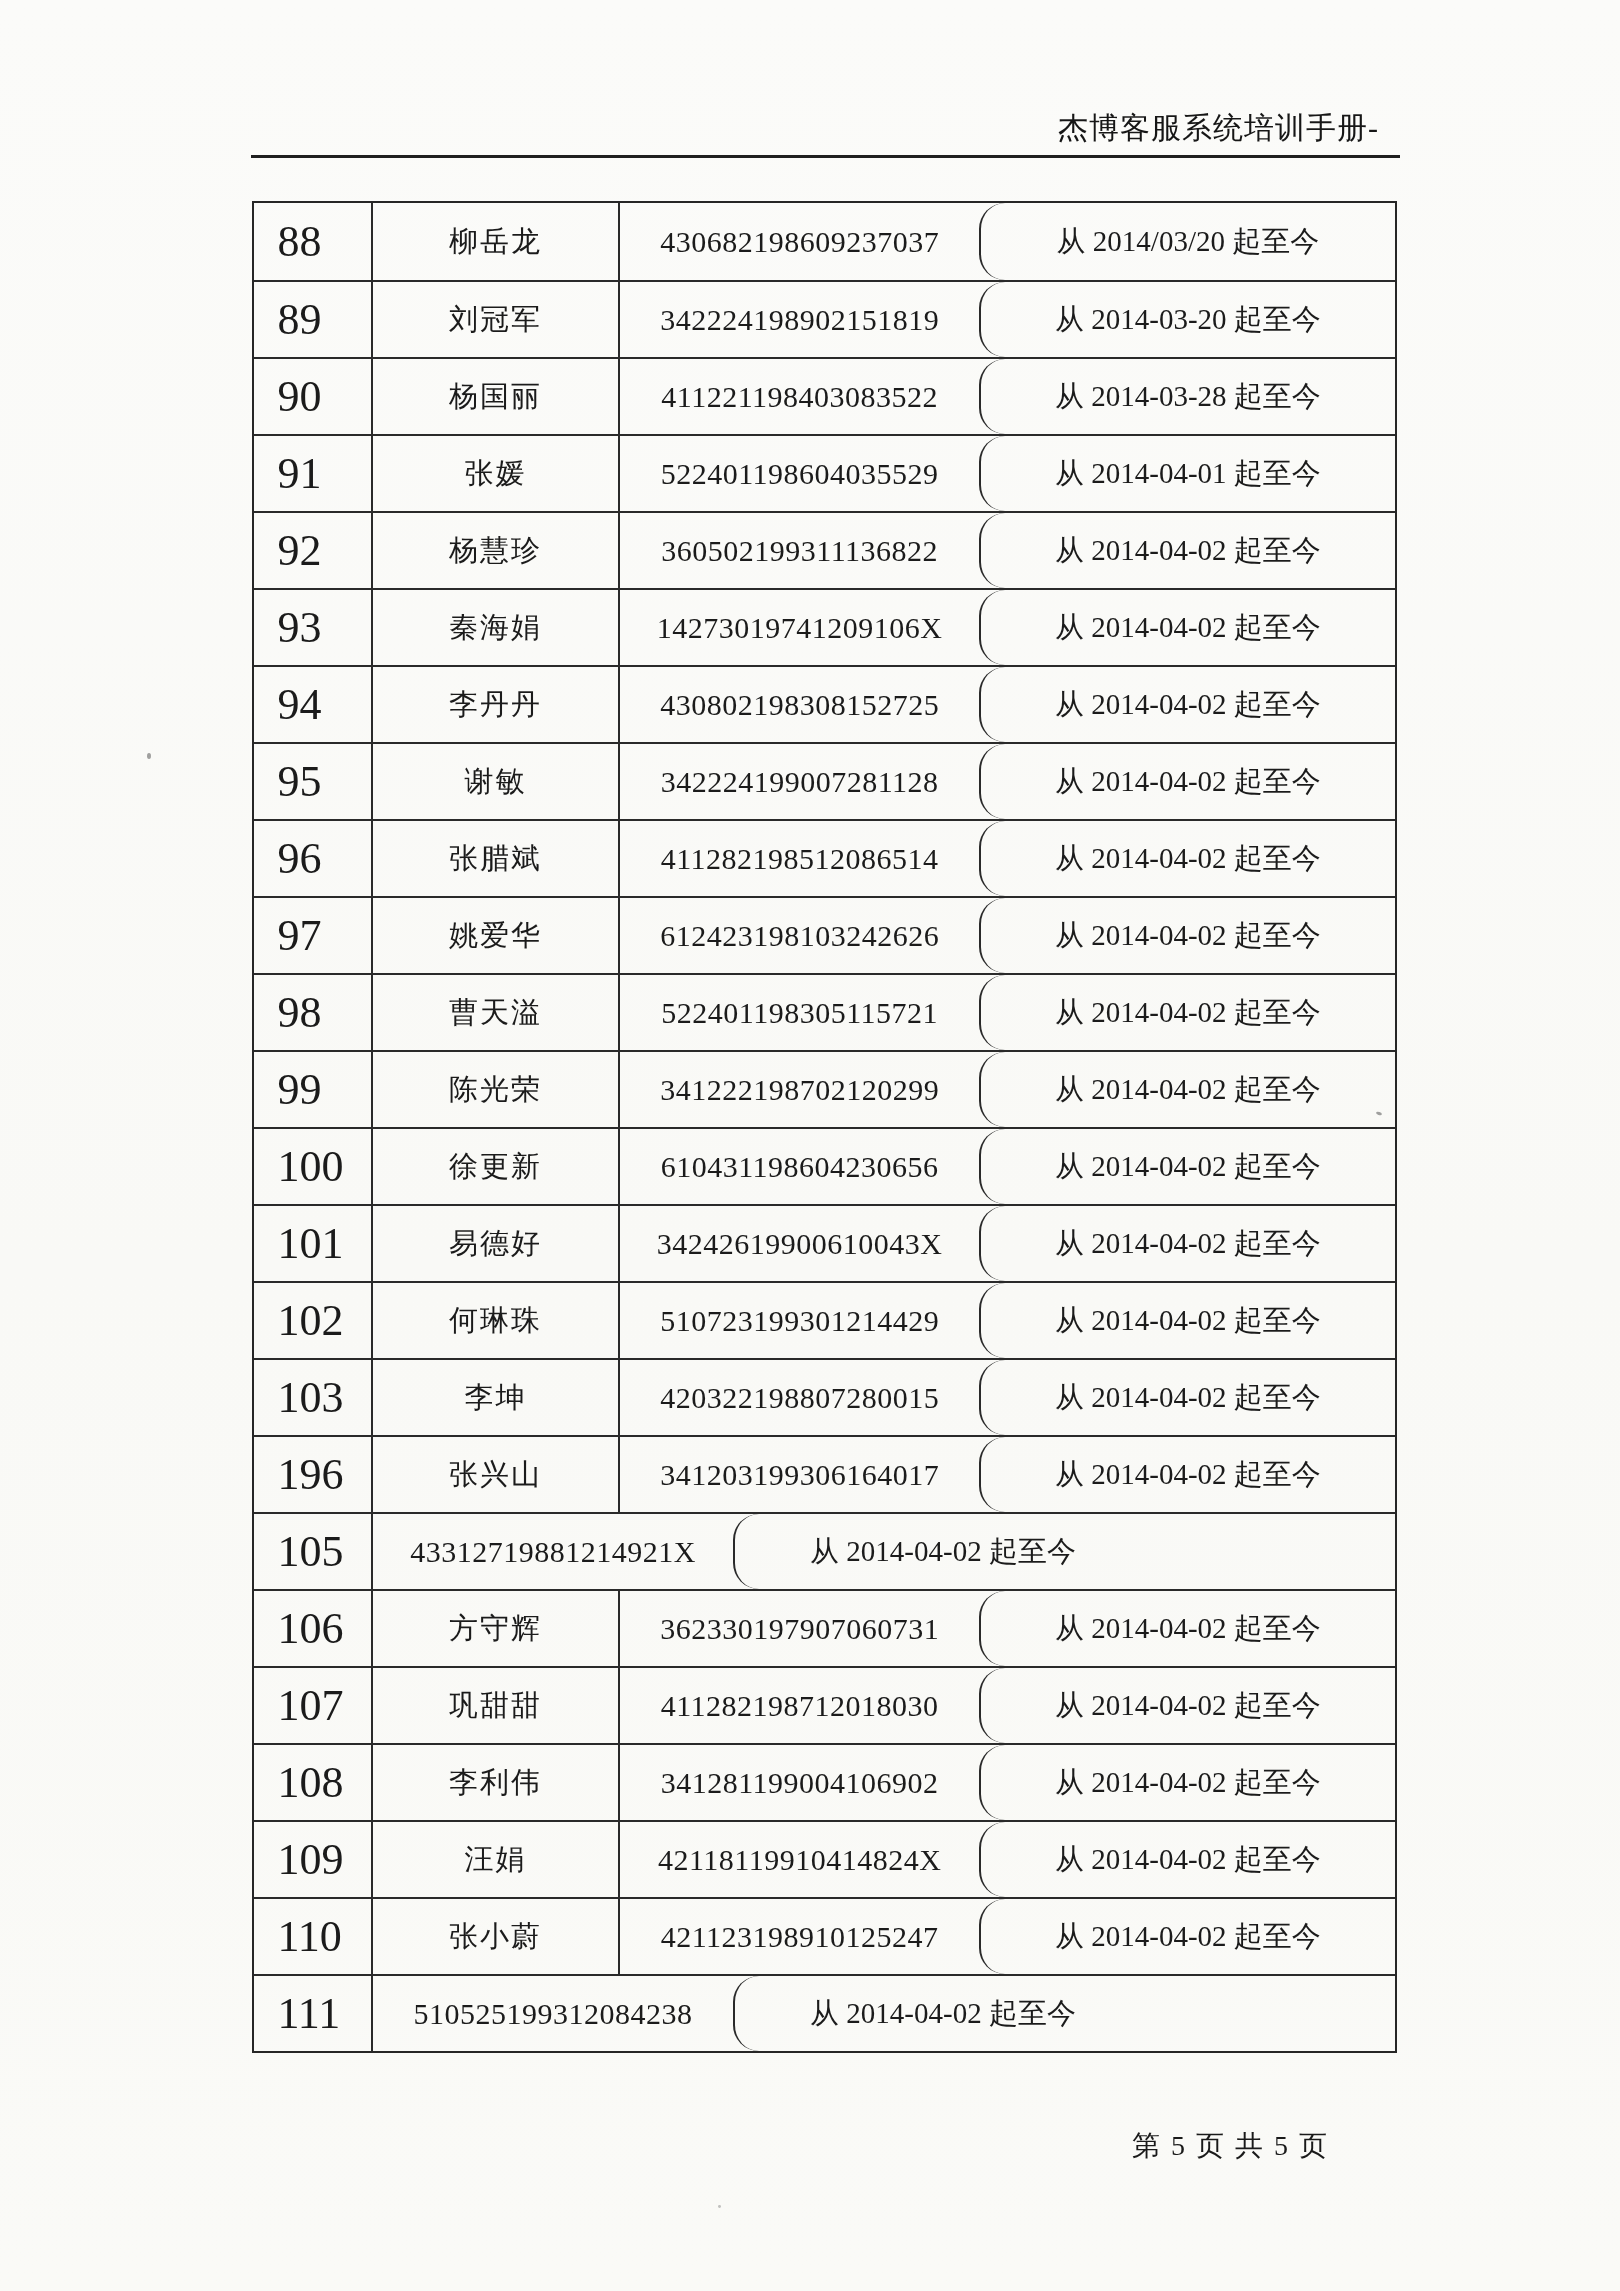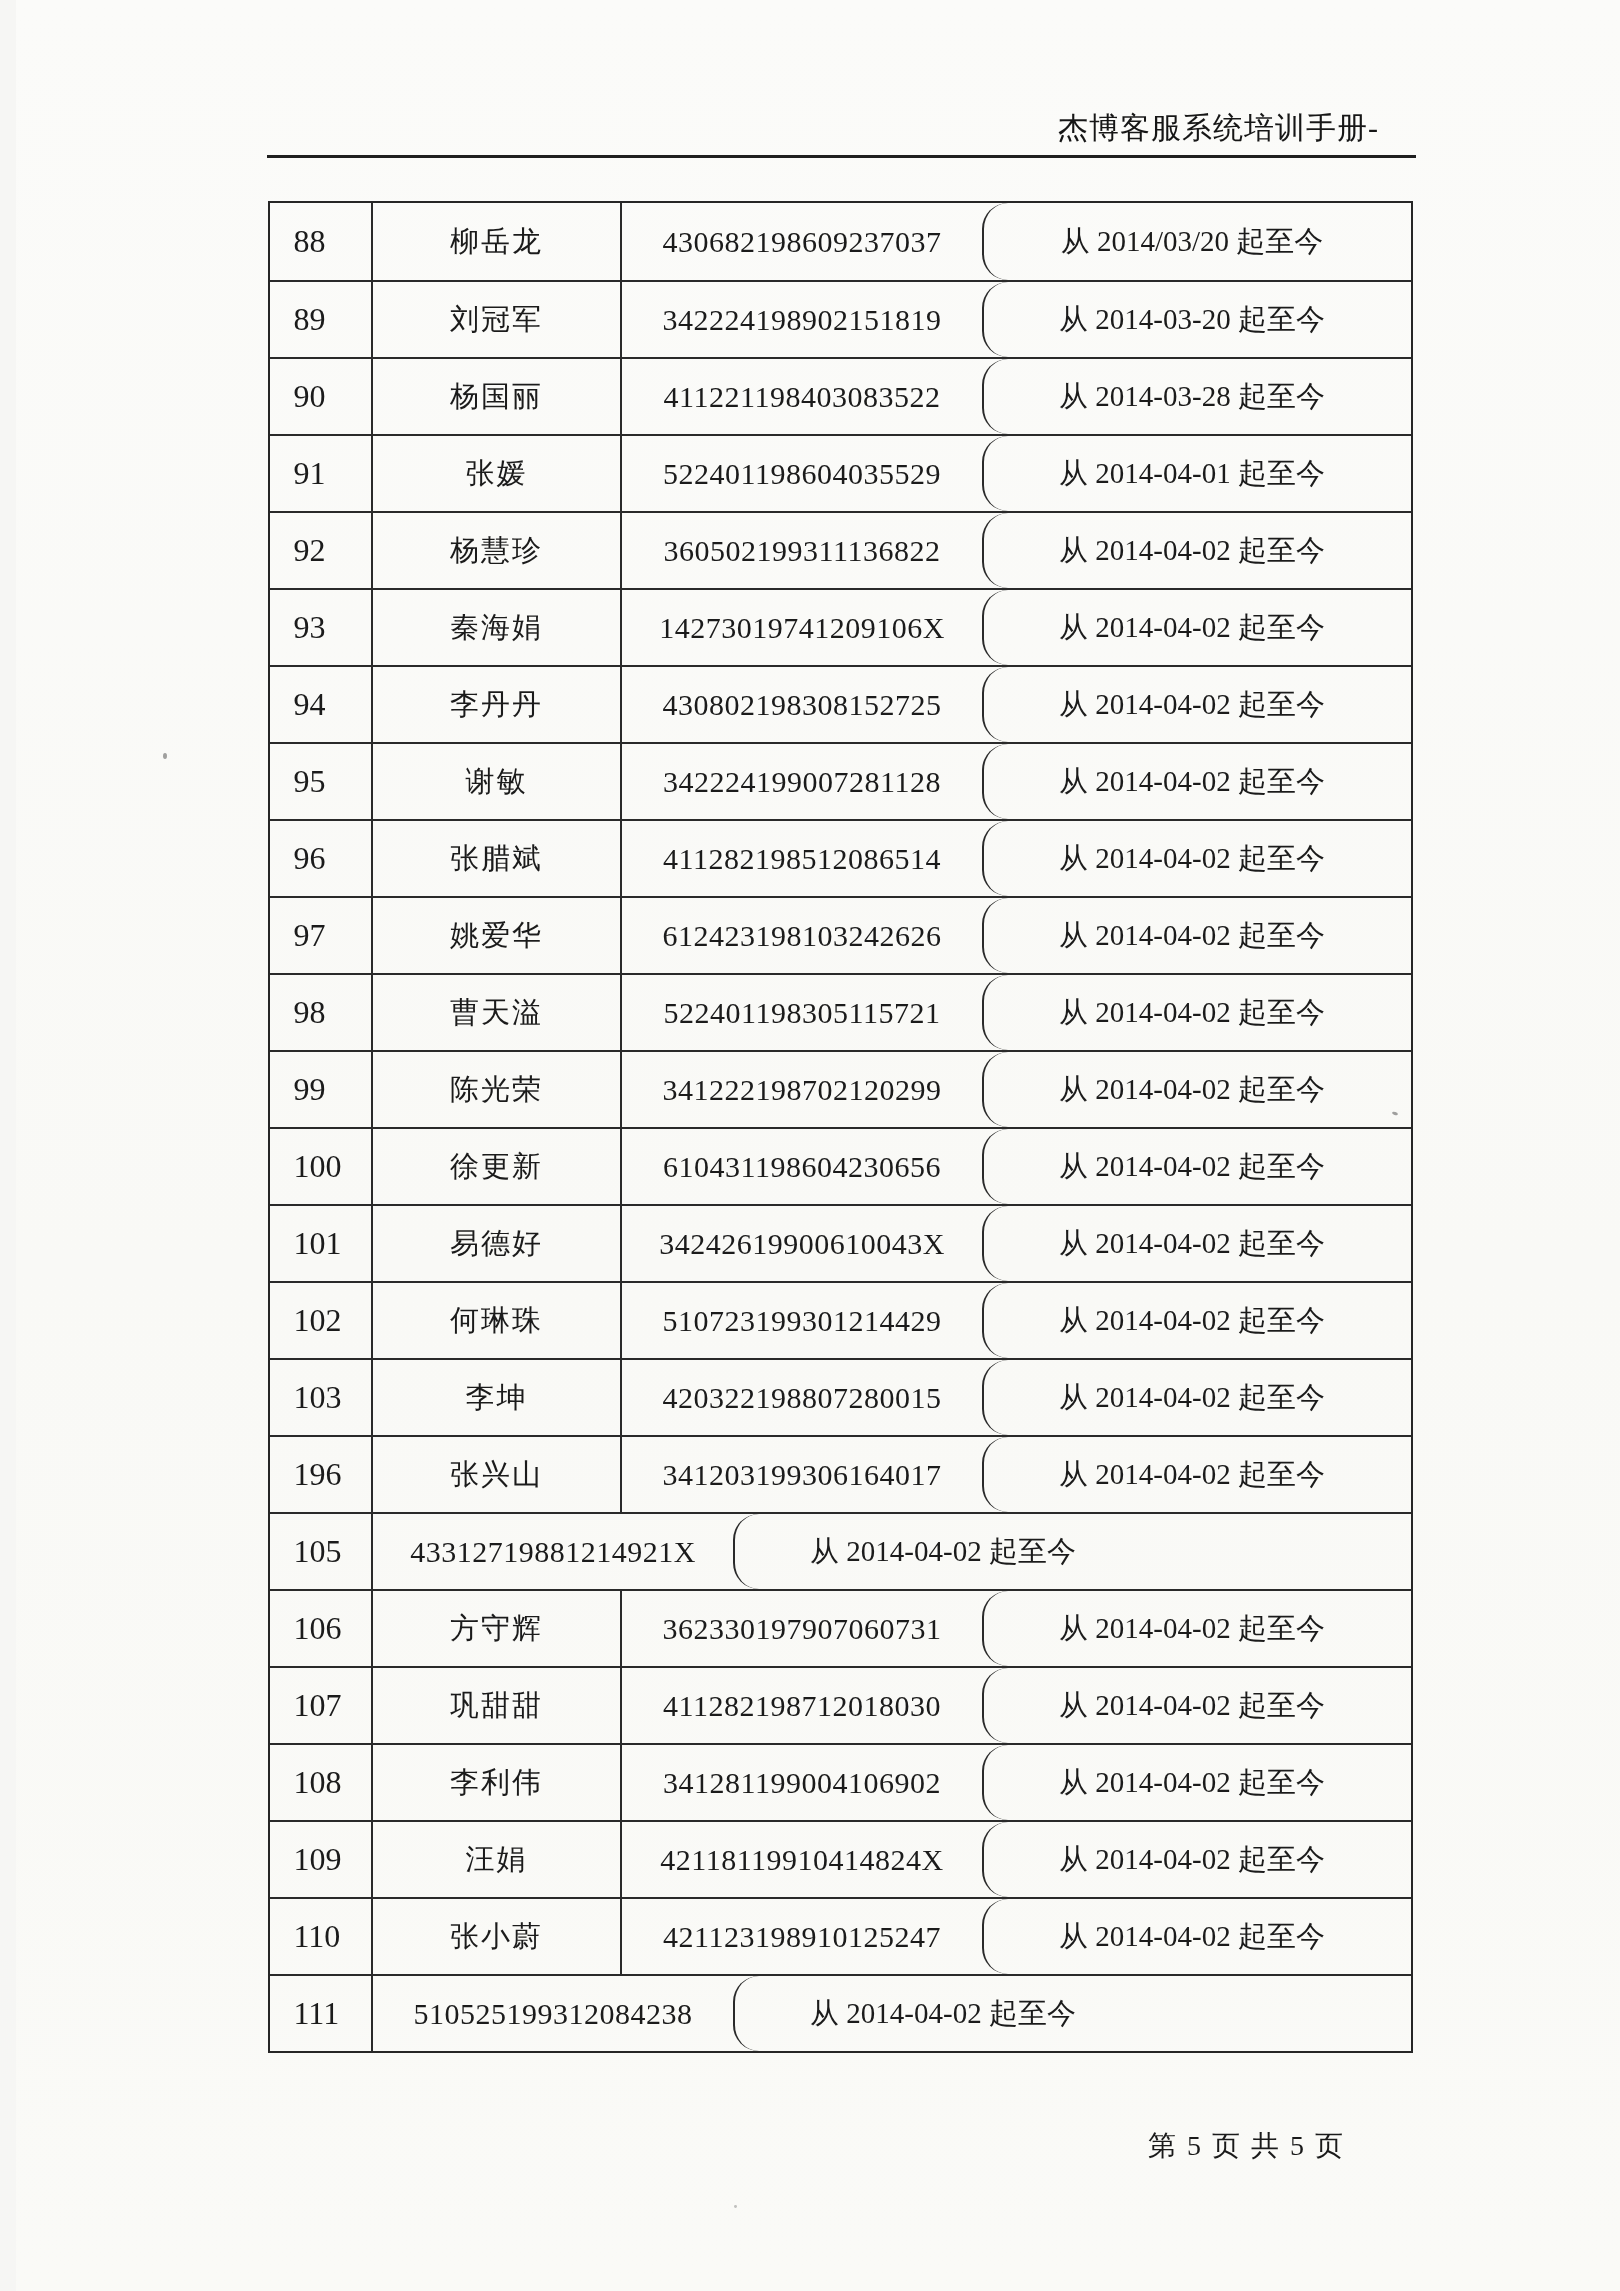--- a/index.html
+++ b/index.html
@@ -11,21 +11,20 @@
     font-family: "Liberation Serif", "DejaVu Serif", serif;
     color: #1b1b1b;
     position: relative;
     overflow: hidden;
   }
 
   .page {
     position: absolute;
     inset: 0;
     background: linear-gradient(180deg, #fbfbf9 0%, #f9f9f6 55%, #fafaf7 100%);
-    margin-left: 16px;
   }
 
   
   .doc-title {
     position: absolute;
     top: 108px;
     right: 241px;
     font-size: 30px;
     letter-spacing: 1px;
     color: #161616;
@@ -61,23 +60,23 @@
   .t-cell {
     display: flex;
     align-items: center;
     border-left: 2px solid #2a2a2a;
     overflow: hidden;
     white-space: nowrap;
   }
   .t-cell:first-child { border-left: none; }
 
   .c-no {
-    width: 101px;
+    width: 117px;
     padding-left: 23.5px;
-    font-size: 32px;
+    font-size: 44px;
     justify-content: flex-start;
   }
   .c-name {
     width: 249px;
     justify-content: center;
     font-size: 29px;
     letter-spacing: 2px;
   }
   .c-id {
     width: 362px;

